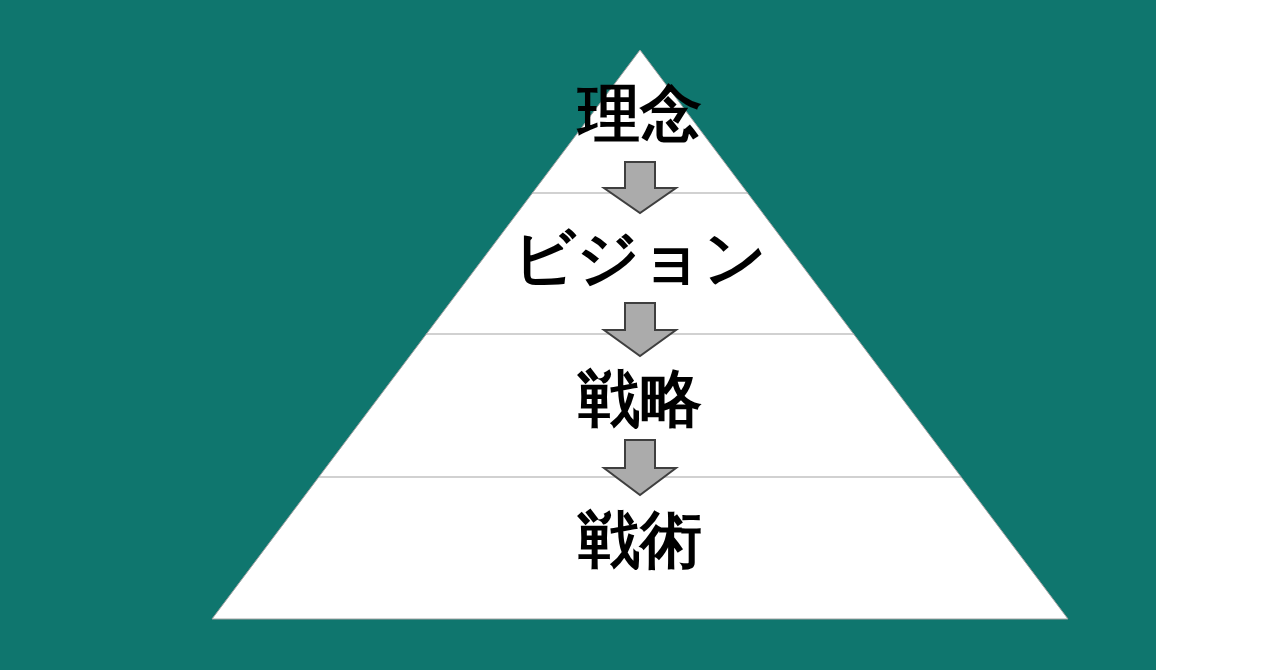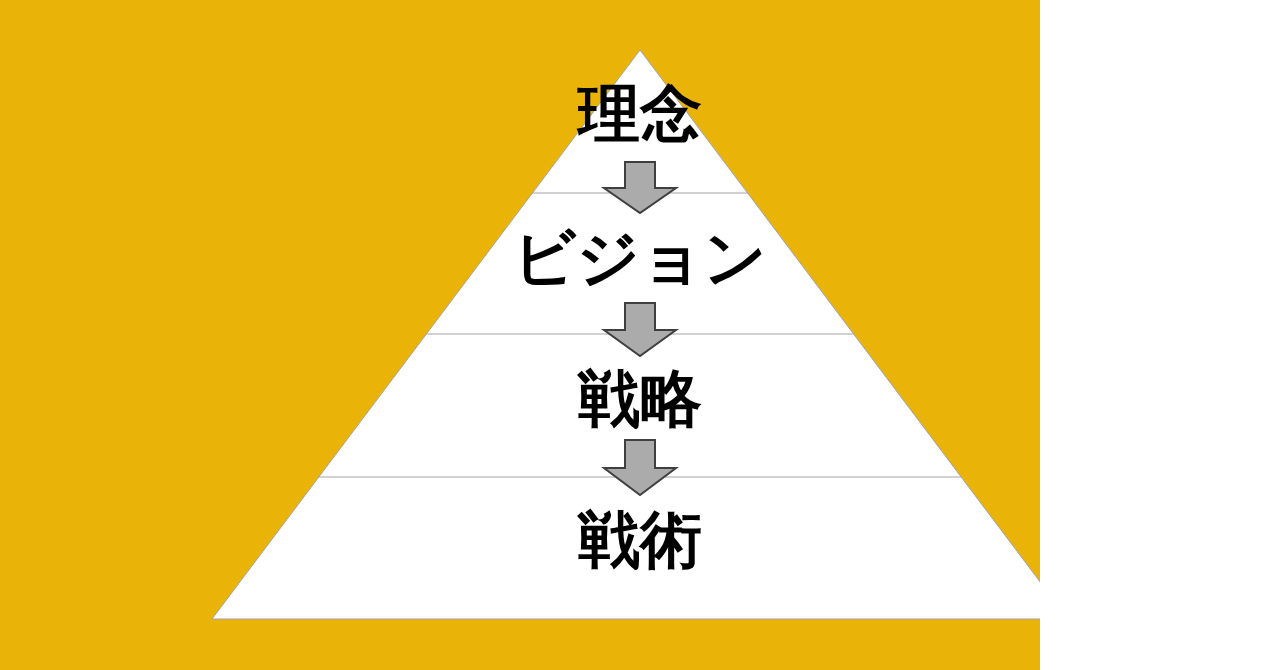--- a/index.html
+++ b/index.html
@@ -2,23 +2,23 @@
 <html><head>
 <meta charset="utf-8">
 <style>
   html, body {
     margin: 0;
     padding: 0;
     background: #ffffff;
   }
   .canvas {
     position: relative;
-    width: 1040px;
+    width: 1156px;
     height: 670px;
-    background: #eab308;
+    background: #0f766e;
     overflow: hidden;
     font-family: "Liberation Sans", sans-serif;
   }
   svg text.level-label {
     font-family: "Liberation Sans", sans-serif;
     font-weight: bold;
     font-size: 62px;
     fill: #000000;
     text-anchor: middle;
     dominant-baseline: central;

